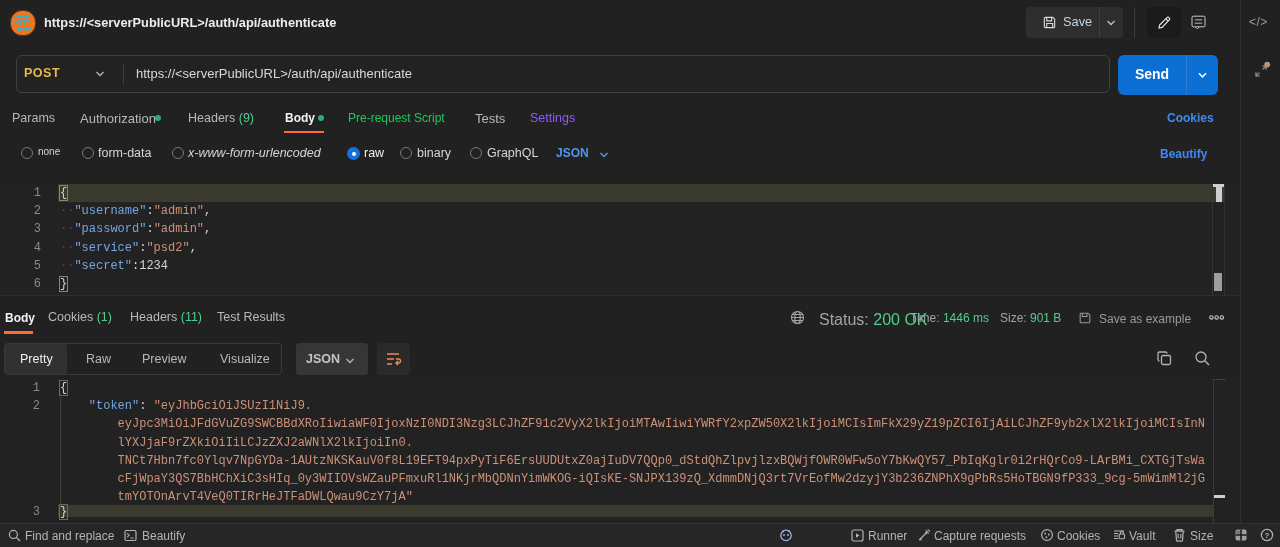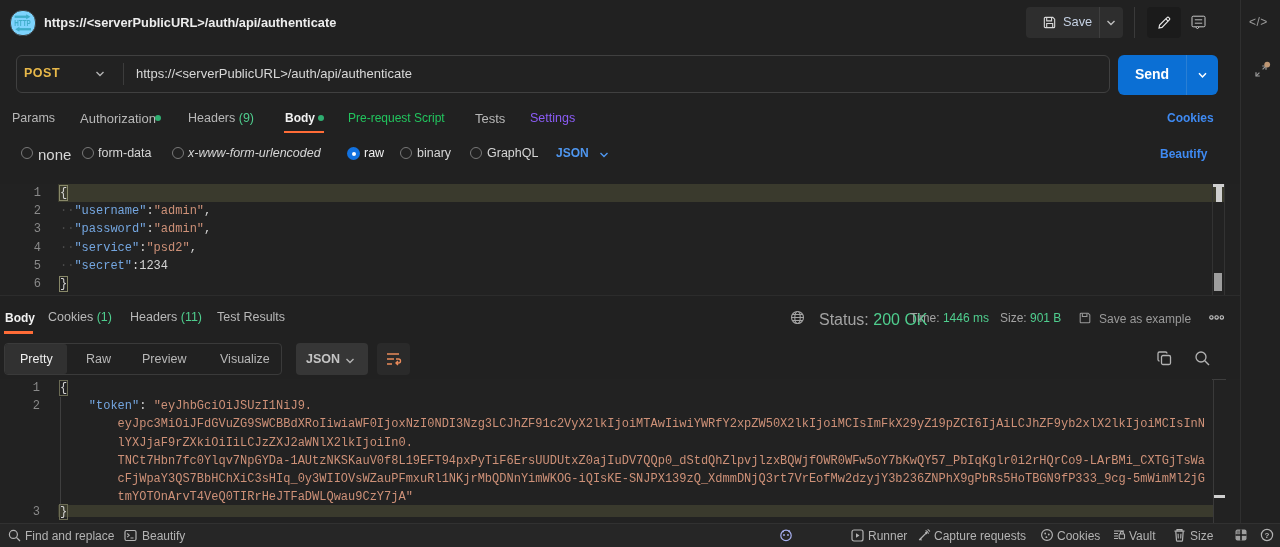--- a/index.html
+++ b/index.html
@@ -14,21 +14,21 @@
   .v { color:#ce9178; }
   svg { display:block; }
   .sb { font-size:12px; color:#b3b3b3; }
 </style>
 </head>
 <body>
 <div id="app">
 
   <div class="abs" style="left:1240px; top:0; width:40px; height:523px; border-left:1px solid #2f2f2f; background:#212121;"></div>
 
-  <div class="abs" style="left:10px; top:10px; width:26px; height:26px; background:#7dd3fc; border:1px solid #3b3b3b; border-radius:12px;">
+  <div class="abs" style="left:10px; top:10px; width:26px; height:26px; background:#f97316; border:1px solid #3b3b3b; border-radius:12px;">
     <svg width="24" height="24" viewBox="0 0 24 24">
       <rect x="3.6" y="4.6" width="12.6" height="2.3" fill="#3fadc9"></rect>
       <path d="M15.2 3.2 L19.4 5.75 L15.2 8.3 z" fill="#3fadc9"></path>
       <text x="11.5" y="15.4" text-anchor="middle" font-family="Liberation Sans" font-size="8.6" font-weight="bold" fill="#3fadc9" textLength="16.5" lengthAdjust="spacingAndGlyphs">HTTP</text>
       <rect x="7.4" y="17.1" width="12.6" height="2.3" fill="#3fadc9"></rect>
       <path d="M8.4 15.7 L4.2 18.25 L8.4 20.8 z" fill="#3fadc9"></path>
     </svg>
   </div>
   <div class="abs" style="left:44px; top:15px; font-size:12.8px; font-weight:bold; color:#ededed;">https://&lt;serverPublicURL&gt;/auth/api/authenticate</div>
 
@@ -86,21 +86,21 @@
   <div class="abs" style="left:188px; top:111px; font-size:12.5px; color:#b8b8b8;">Headers <span class="green">(9)</span></div>
   <div class="abs" style="left:285px; top:111px; font-size:12px; font-weight:bold; color:#f1f1f1;">Body</div>
   <div class="abs" style="left:318px; top:115px; width:6px; height:6px; border-radius:3px; background:#2fae71;"></div>
   <div class="abs" style="left:284px; top:131px; width:40px; height:2px; background:#ff6c37;"></div>
   <div class="abs" style="left:348px; top:111px; font-size:12px; color:#22c55e;">Pre-request Script</div>
   <div class="abs" style="left:475px; top:111px; font-size:13px; color:#b8b8b8;">Tests</div>
   <div class="abs" style="left:530px; top:111px; font-size:12.5px; color:#8b5cf6;">Settings</div>
   <div class="abs" style="left:1167px; top:111px; font-size:12px; font-weight:bold; color:#3f8af2;">Cookies</div>
 
   <div class="abs" style="left:21px; top:147px; width:12px; height:12px; border:1px solid #787878; border-radius:50%;"></div>
-  <div class="abs" style="left:38px; top:146px; font-size:15px; color:#d6d6d6;">none</div>
+  <div class="abs" style="left:38px; top:146px; font-size:10px; color:#d6d6d6;">none</div>
   <div class="abs" style="left:82px; top:147px; width:12px; height:12px; border:1px solid #787878; border-radius:50%;"></div>
   <div class="abs" style="left:98px; top:146px; font-size:12.5px; color:#d6d6d6;">form-data</div>
   <div class="abs" style="left:172px; top:147px; width:12px; height:12px; border:1px solid #787878; border-radius:50%;"></div>
   <div class="abs" style="left:188px; top:146px; font-size:12.5px; color:#d6d6d6;font-style:italic;">x-www-form-urlencoded</div>
   <div class="abs" style="left:347px; top:147px; width:13px; height:13px; background:#1272e0; border-radius:50%;"></div>
   <div class="abs" style="left:351.5px; top:151.5px; width:4px; height:4px; background:#fff; border-radius:50%;"></div>
   <div class="abs" style="left:364px; top:146px; font-size:12.5px; color:#f0f0f0;">raw</div>
   <div class="abs" style="left:400px; top:147px; width:12px; height:12px; border:1px solid #787878; border-radius:50%;"></div>
   <div class="abs" style="left:417px; top:146px; font-size:12.5px; color:#d6d6d6;">binary</div>
   <div class="abs" style="left:470px; top:147px; width:12px; height:12px; border:1px solid #787878; border-radius:50%;"></div>

